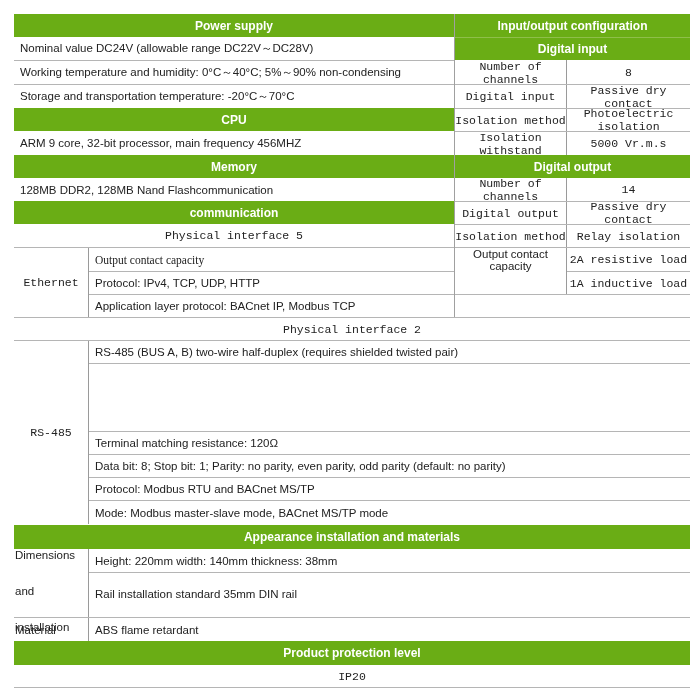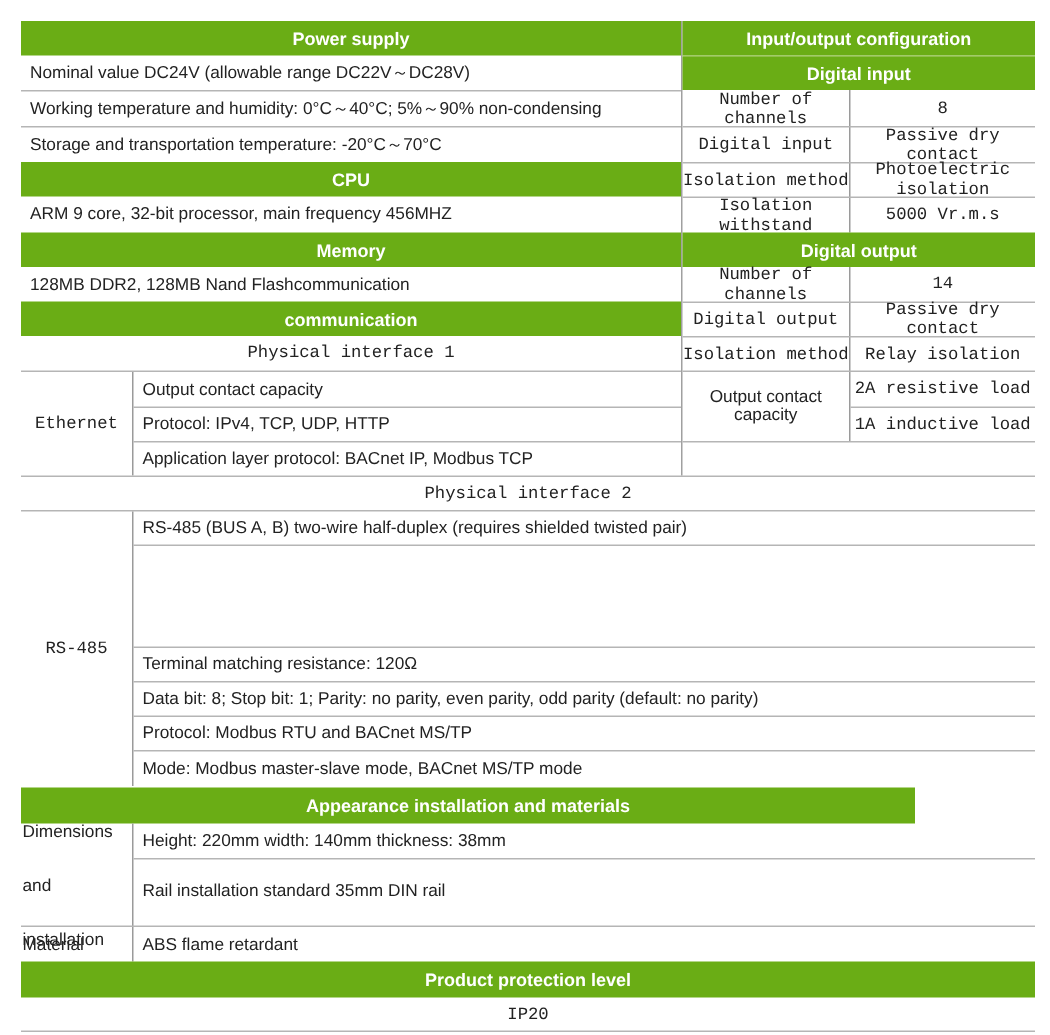--- a/index.html
+++ b/index.html
@@ -25,26 +25,26 @@
 <div class="hline" style="left:14px;top:84px;width:440px;"></div>
 <div class="abs cell left" style="left:14px;top:85px;width:440px;height:23px;">Storage and transportation temperature: -20°C～70°C</div>
 
 <div class="abs green" style="left:14px;top:108px;width:440px;height:23px;">CPU</div>
 <div class="abs cell left" style="left:14px;top:131px;width:440px;height:23px;">ARM 9 core, 32-bit processor, main frequency 456MHZ</div>
 
 <div class="abs green" style="left:14px;top:155px;width:440px;height:23px;">Memory</div>
 <div class="abs cell left" style="left:14px;top:178px;width:440px;height:23px;">128MB DDR2, 128MB Nand Flashcommunication</div>
 
 <div class="abs green" style="left:14px;top:201px;width:440px;height:23px;">communication</div>
-<div class="abs cell center" style="left:14px;top:224px;width:440px;height:23px;">Physical interface 1</div>
+<div class="abs cell center" style="left:14px;top:224px;width:440px;height:23px;">Physical interface 5</div>
 <div class="hline" style="left:14px;top:247px;width:440px;"></div>
 
 <div class="abs cell center" style="left:14px;top:248px;width:74px;height:69px;">Ethernet</div>
 <div class="vline" style="left:88px;top:248px;height:69px;"></div>
-<div class="abs cell left" style="left:89px;top:248px;width:365px;height:23px;">Output contact capacity</div>
+<div class="abs cell left" style="left:89px;top:248px;width:365px;height:23px;font-family:Liberation Serif, serif;">Output contact capacity</div>
 <div class="hline" style="left:89px;top:271px;width:365px;"></div>
 <div class="abs cell left" style="left:89px;top:272px;width:365px;height:22px;">Protocol: IPv4, TCP, UDP, HTTP</div>
 <div class="hline" style="left:89px;top:294px;width:365px;"></div>
 <div class="abs cell left" style="left:89px;top:295px;width:365px;height:22px;">Application layer protocol: BACnet IP, Modbus TCP</div>
 <div class="hline" style="left:14px;top:317px;width:676px;"></div>
 
 <div class="abs cell center" style="left:14px;top:318px;width:676px;height:22px;">Physical interface 2</div>
 <div class="hline" style="left:14px;top:340px;width:676px;"></div>
 
 <div class="abs cell center" style="left:14px;top:341px;width:74px;height:183px;">RS-485</div>
@@ -85,30 +85,30 @@
 <div class="vline" style="left:566px;top:178px;height:116px;"></div>
 <div class="abs cell center" style="left:455px;top:178px;width:111px;height:23px;">Number of channels</div>
 <div class="abs cell center" style="left:567px;top:178px;width:123px;height:23px;">14</div>
 <div class="hline" style="left:455px;top:201px;width:235px;"></div>
 <div class="abs cell center" style="left:455px;top:202px;width:111px;height:22px;">Digital output</div>
 <div class="abs cell center" style="left:567px;top:202px;width:123px;height:22px;">Passive dry contact</div>
 <div class="hline" style="left:455px;top:224px;width:235px;"></div>
 <div class="abs cell center" style="left:455px;top:225px;width:111px;height:22px;">Isolation method</div>
 <div class="abs cell center" style="left:567px;top:225px;width:123px;height:22px;">Relay isolation</div>
 <div class="hline" style="left:455px;top:247px;width:235px;"></div>
-<div class="abs" style="left:455px;top:248px;width:111px;height:46px;display:flex;flex-direction:column;align-items:center;justify-content:center;">
+<div class="abs" style="left:455px;top:248px;width:111px;height:46px;display:flex;flex-direction:column;align-items:center;justify-content:flex-start;">
   <span>Output contact</span>
   <span>capacity</span>
 </div>
 <div class="abs cell center" style="left:567px;top:248px;width:123px;height:23px;">2A resistive load</div>
 <div class="hline" style="left:567px;top:271px;width:123px;"></div>
 <div class="abs cell center" style="left:567px;top:272px;width:123px;height:22px;">1A inductive load</div>
 <div class="hline" style="left:455px;top:294px;width:235px;"></div>
 
-<div class="abs green" style="left:14px;top:525px;width:596px;height:24px;">Appearance installation and materials</div>
+<div class="abs green" style="left:14px;top:525px;width:676px;height:24px;">Appearance installation and materials</div>
 <div class="vline" style="left:88px;top:549px;height:92px;"></div>
 <div class="abs" style="left:14px;top:549px;width:74px;height:66px;display:flex;flex-direction:column;justify-content:space-around;padding-left:1px;gap:24px;">
   <span>Dimensions</span>
   <span>and</span>
   <span>installation</span>
 </div>
 <div class="abs cell left" style="left:89px;top:549px;width:601px;height:23px;">Height: 220mm width: 140mm thickness: 38mm</div>
 <div class="hline" style="left:89px;top:572px;width:601px;"></div>
 <div class="abs cell left" style="left:89px;top:573px;width:601px;height:42px;">Rail installation standard 35mm DIN rail</div>
 <div class="hline" style="left:14px;top:617px;width:676px;"></div>

